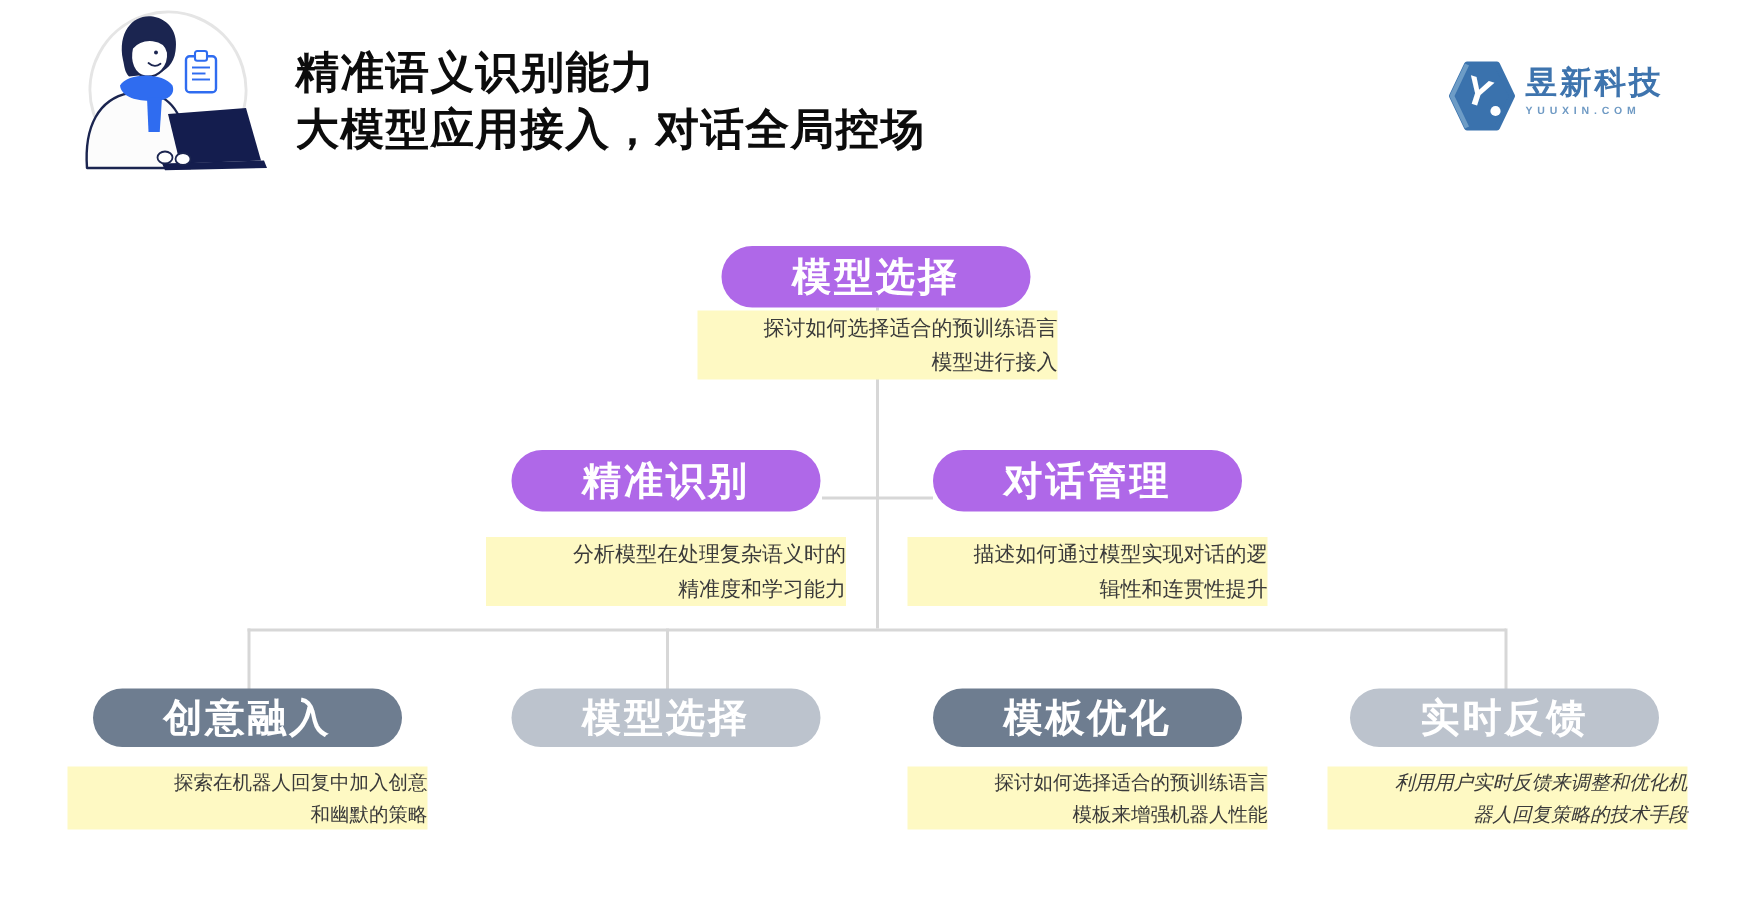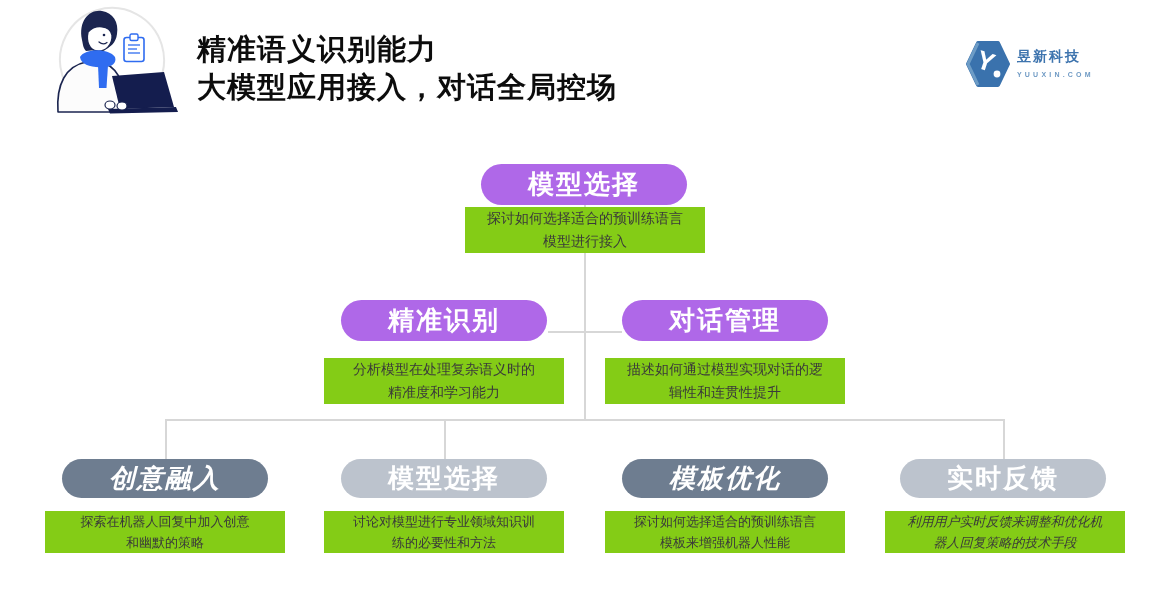--- a/index.html
+++ b/index.html
@@ -9,33 +9,33 @@
     position:relative; width:1158px; height:598px; background:#fff;
     overflow:hidden; margin:0 auto;
   }
   
   .illus { position:absolute; left:52px; top:6px; width:130px; height:112px; }
   .title { position:absolute; left:197px; top:30px; color:#0c0c0c;
            font-size:29px; font-weight:800; line-height:38px; letter-spacing:1px; }
   .logo { position:absolute; left:966px; top:40px; display:flex; align-items:flex-start; }
   .logo svg { width:44px; height:48px; }
   .logo-text { margin-left:7px; margin-top:4px; }
-  .logo-name { color:var(--brand); font-size:14px; font-weight:700; letter-spacing:2px; line-height:24px; }
+  .logo-name { color:var(--brand); font-size:21px; font-weight:700; letter-spacing:2px; line-height:24px;text-align:right; }
   .logo-domain { color:var(--brand_light); font-size:7px; font-weight:700; letter-spacing:3.2px; margin-top:3px; }
   
   .line { position:absolute; background:var(--line); }
   .pill { position:absolute; width:206px; height:41px; border-radius:21px;
           display:flex; align-items:center; justify-content:center;
           color:#fff; font-size:26px; font-weight:700; letter-spacing:2px; }
   .pill.purple { background:var(--purple); }
-  .pill.dark   { background:var(--dark_slate);font-style:italic; }
+  .pill.dark   { background:var(--dark_slate); }
   .pill.light  { background:var(--light_gray); }
   .pill.l3 { height:39px; }
-  .desc { position:absolute; width:240px; text-align:center; color:#3a3a3a;
-          background:#84cc16; font-size:14px; line-height:23px; }
+  .desc { position:absolute; width:240px; text-align:right; color:#3a3a3a;
+          background:#fef9c3; font-size:14px; line-height:23px; }
   .desc.small { font-size:13px; line-height:21px; width:240px; }
 </style>
 </head>
 <body>
 
 <div id="canvas">
 
   <svg class="illus" viewBox="0 0 130 112">
     <circle cx="60" cy="54" r="52" fill="none" stroke="#E5E5E5" stroke-width="2" stroke-dasharray="245 82" transform="rotate(118 60 54)"></circle>
 
@@ -118,24 +118,20 @@
     <span>创意融入</span>
   </div>
   <div class="desc small" style="left:45px; top:511px;">
     <div>探索在机器人回复中加入创意</div>
     <div>和幽默的策略</div>
   </div>
 
   <div class="pill light l3" style="left:341px; top:459px;">
     <span>模型选择</span>
   </div>
-  <div class="desc small" style="left:324px; top:511px;">
-    <div>讨论对模型进行专业领域知识训</div>
-    <div>练的必要性和方法</div>
-  </div>
 
   <div class="pill dark l3" style="left:622px; top:459px;">
     <span>模板优化</span>
   </div>
   <div class="desc small" style="left:605px; top:511px;">
     <div>探讨如何选择适合的预训练语言</div>
     <div>模板来增强机器人性能</div>
   </div>
 
   <div class="pill light l3" style="left:900px; top:459px;">

